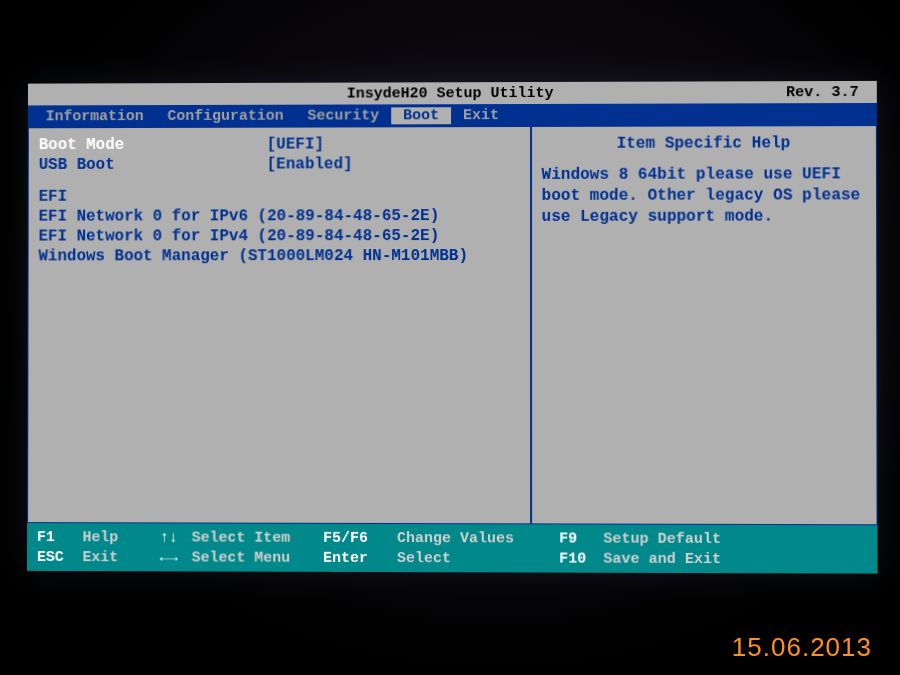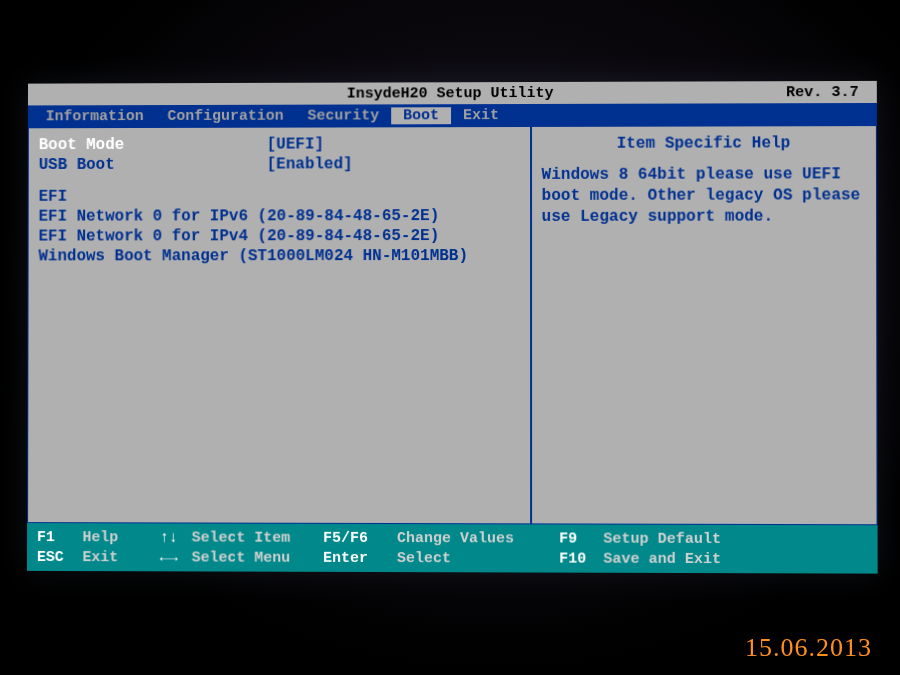--- a/index.html
+++ b/index.html
@@ -119,21 +119,21 @@
     .fdesc2 { color: #d0d0d0; width: 132px; }
     .fkey2 { color: #fff; width: 74px; }
     .fdesc3 { color: #d0d0d0; width: 162px; }
     .fkey3 { color: #fff; width: 44px; }
     .fdesc4 { color: #d0d0d0; }
     .timestamp {
       position: absolute;
       right: 28px;
       bottom: 12px;
       color: #ff9020;
-      font-family: Liberation Serif, serif;
+      font-family: Liberation Sans, sans-serif;
       font-size: 26px;
       font-weight: normal;
       letter-spacing: 1px;
     }
   </style>
 </head>
 <body>
 
 <div class="photo-bg"></div>
 

